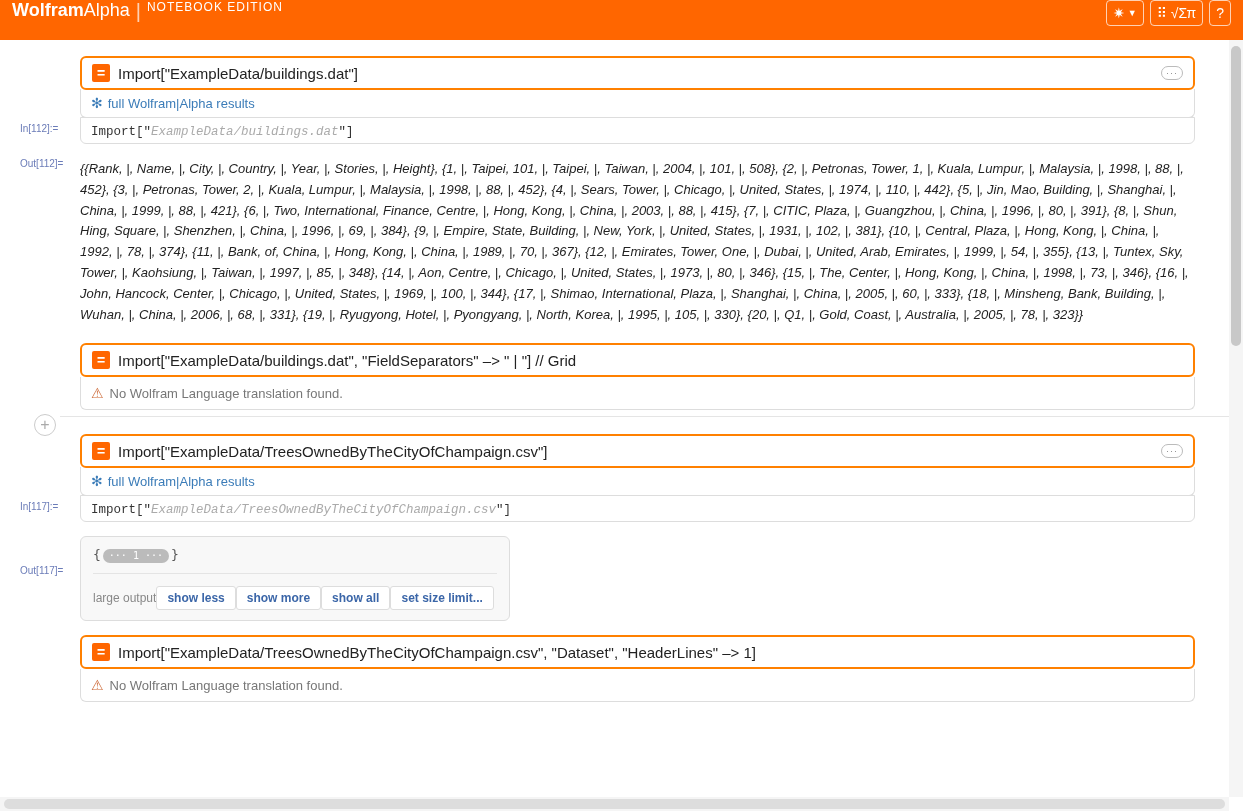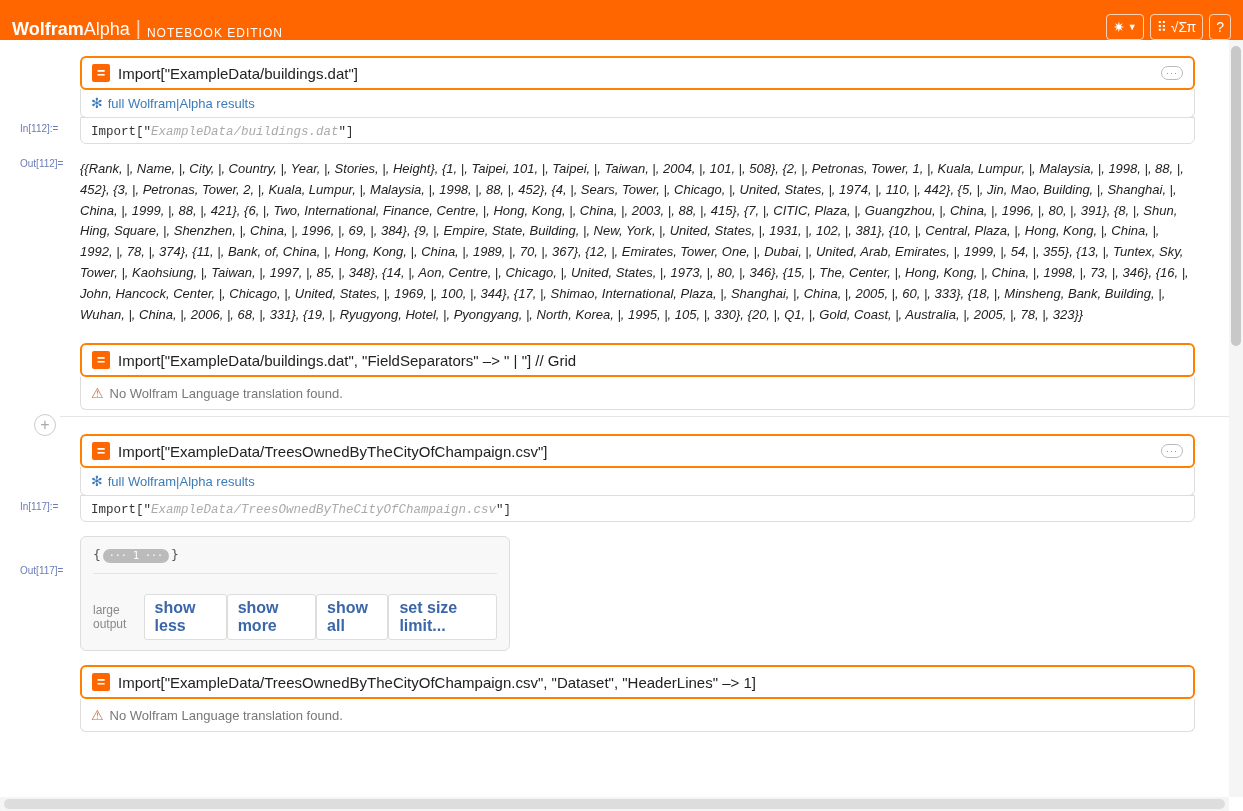--- a/index.html
+++ b/index.html
@@ -7,21 +7,21 @@
     margin: 0;
     font-family: -apple-system, BlinkMacSystemFont, "Segoe UI", Arial, sans-serif;
     font-size: 14px;
     background: #fff;
     color: #222;
   }
   .header {
     background: #ff6600;
     height: 40px;
     display: flex;
-    align-items: flex-end;
+    align-items: flex-start;
     padding: 0 12px;
     color: #fff;
   }
   .logo { font-size: 18px; font-weight: 500; }
   .logo .bold { font-weight: 700; }
   .logo-sep { margin: 0 6px; color: rgba(255,255,255,0.7); font-size: 20px; font-weight: 100; }
   .logo-sub { font-size: 12px; letter-spacing: 1px; font-weight: 400; text-transform: uppercase; }
   .header-spacer { flex: 1; }
   .hbtn {
     border: 1px solid rgba(255,255,255,0.7);
@@ -174,29 +174,29 @@
     color: #fff;
     border-radius: 8px;
     padding: 0 6px;
     font-size: 10px;
     line-height: 14px;
     margin: 0 2px;
   }
   .btn-row {
     display: flex;
     border-top: 1px solid #e4e4e4;
-    padding-top: 20px;
+    padding-top: 12px;
     align-items: center;
   }
   .btn-row .lbl { color: #888; font-size: 12px; }
   .btn-row .ob {
     border: 1px solid #ddd;
     background: #fff;
     color: #3b66a8;
-    font-size: 16px;
+    font-size: 12px;
     font-weight: 600;
     padding: 4px 10px;
     border-radius: 3px;
     cursor: pointer;
   }
   .add-cell {
     position: absolute;
     left: 8px;
     width: 22px; height: 22px;
     border: 1px solid #ccc;

